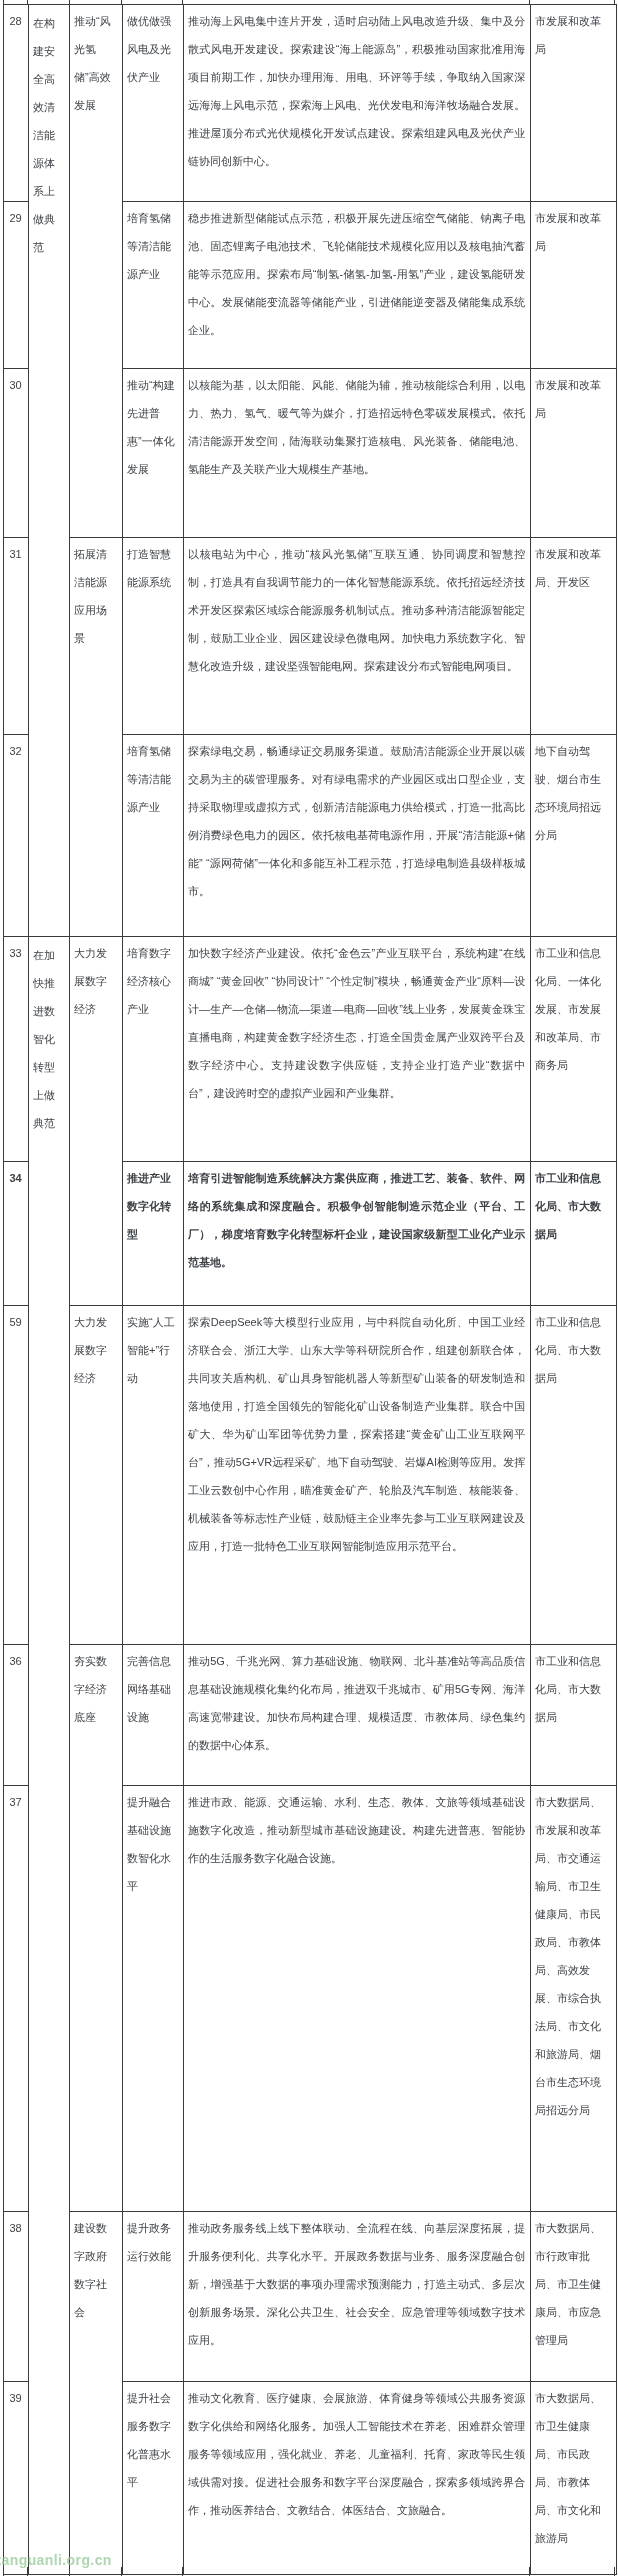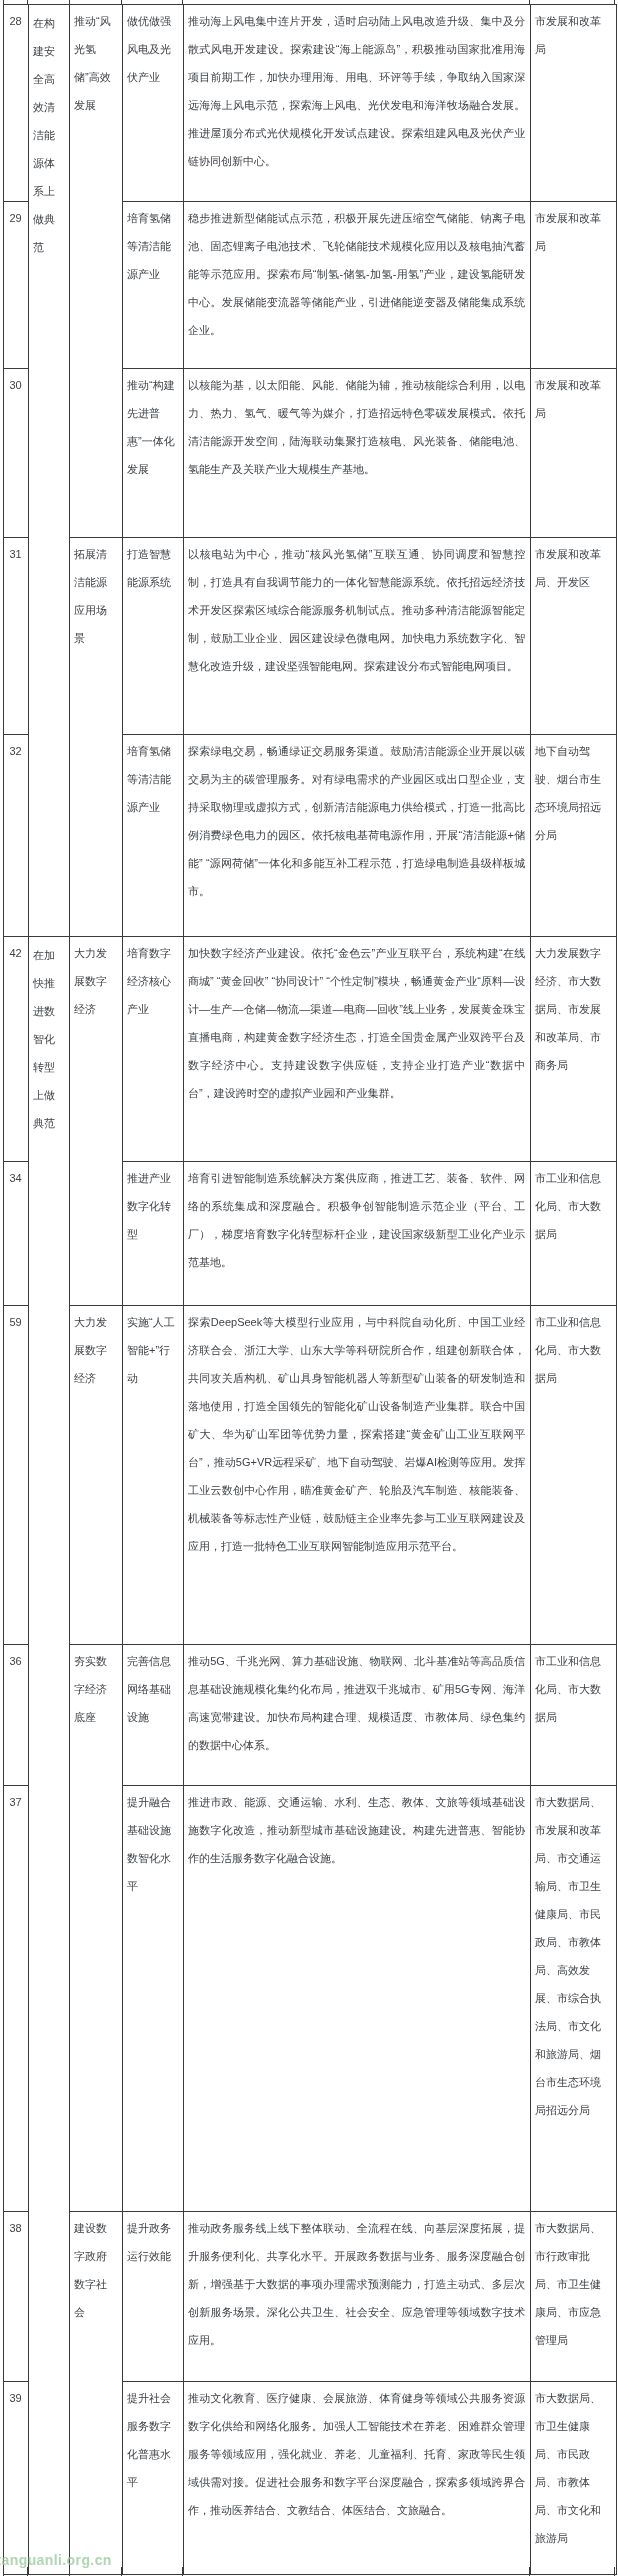--- a/index.html
+++ b/index.html
@@ -39,21 +39,21 @@
   }
   .c-sec { padding: 3.5px 4.4px !important; }
   .c-mea { text-align: justify; }
   
   tr.r28 { height: 197px; }
   tr.r29 { height: 167px; }
   tr.r30 { height: 169px; margin-left: 16px; }
   tr.r31 { height: 197px; margin-left: 15px; }
   tr.r32 { height: 202px; }
   tr.r33 { height: 225px; }
-  tr.r34 { height: 144px; }
+  tr.r34 { height: 144px; font-weight: bold; }
   tr.r35 { height: 339px; }
   tr.r36 { height: 141px; }
   tr.r37 { height: 426px; }
   tr.r38 { height: 170px; }
   tr.r39 { height: 193px; }
   
   .stub {
     position: absolute;
     width: 0.9px;
     background: #3a3a3a;
@@ -121,26 +121,26 @@
       <td class="c-mea">以核电站为中心，推动“核风光氢储”互联互通、协同调度和智慧控制，打造具有自我调节能力的一体化智慧能源系统。依托招远经济技术开发区探索区域综合能源服务机制试点。推动多种清洁能源智能定制，鼓励工业企业、园区建设绿色微电网。加快电力系统数字化、智慧化改造升级，建设坚强智能电网。探索建设分布式智能电网项目。</td>
       <td class="c-dep">市发展和改革局、开发区</td>
     </tr>
     <tr class="r32">
       <td class="c-num">32</td>
       <td class="c-task">培育氢储等清洁能源产业</td>
       <td class="c-mea">探索绿电交易，畅通绿证交易服务渠道。鼓励清洁能源企业开展以碳交易为主的碳管理服务。对有绿电需求的产业园区或出口型企业，支持采取物理或虚拟方式，创新清洁能源电力供给模式，打造一批高比例消费绿色电力的园区。依托核电基荷电源作用，开展“清洁能源+储能” “源网荷储”一体化和多能互补工程示范，打造绿电制造县级样板城市。</td>
       <td class="c-dep">地下自动驾驶、烟台市生态环境局招远分局</td>
     </tr>
     <tr class="r33">
-      <td class="c-num">42</td>
+      <td class="c-num">33</td>
       <td class="c-sec" rowspan="7">在加快推进数智化转型上做典范</td>
       <td class="c-cat" rowspan="2">大力发展数字经济</td>
       <td class="c-task">培育数字经济核心产业</td>
       <td class="c-mea">加快数字经济产业建设。依托“金色云”产业互联平台，系统构建“在线商城” “黄金回收” “协同设计” “个性定制”模块，畅通黄金产业“原料—设计—生产—仓储—物流—渠道—电商—回收”线上业务，发展黄金珠宝直播电商，构建黄金数字经济生态，打造全国贵金属产业双跨平台及数字经济中心。支持建设数字供应链，支持企业打造产业“数据中台”，建设跨时空的虚拟产业园和产业集群。</td>
-      <td class="c-dep">大力发展数字经济、市大数据局、市发展和改革局、市商务局</td>
+      <td class="c-dep">市工业和信息化局、一体化发展、市发展和改革局、市商务局</td>
     </tr>
     <tr class="r34">
       <td class="c-num">34</td>
       <td class="c-task">推进产业数字化转型</td>
       <td class="c-mea">培育引进智能制造系统解决方案供应商，推进工艺、装备、软件、网络的系统集成和深度融合。积极争创智能制造示范企业（平台、工厂），梯度培育数字化转型标杆企业，建设国家级新型工业化产业示范基地。</td>
       <td class="c-dep">市工业和信息化局、市大数据局</td>
     </tr>
     <tr class="r35">
       <td class="c-num">59</td>
       <td class="c-cat">大力发展数字经济</td>

